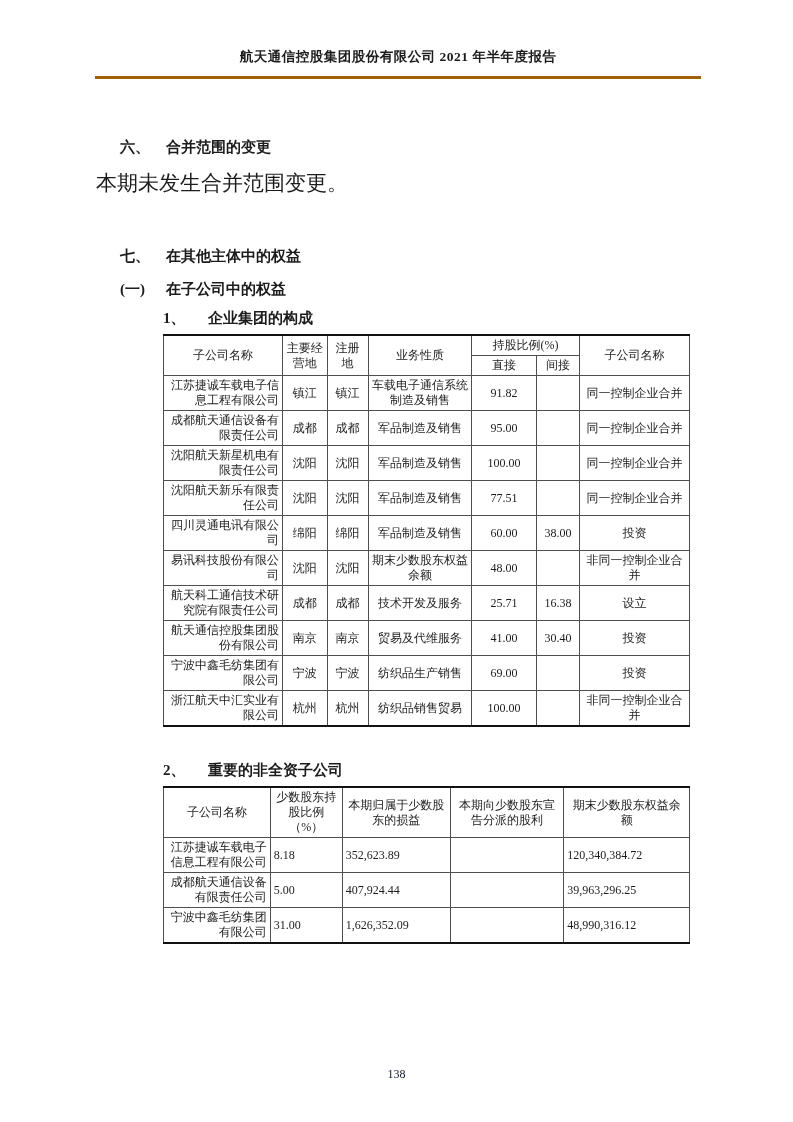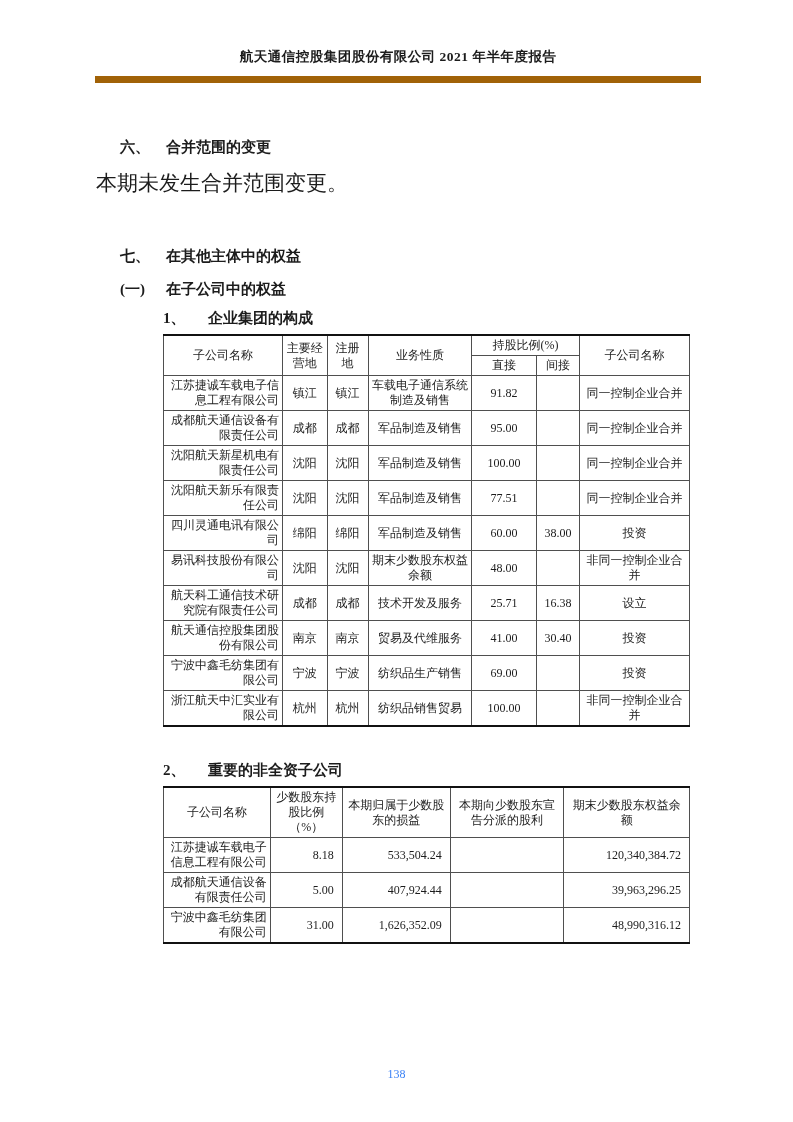--- a/index.html
+++ b/index.html
@@ -15,21 +15,21 @@
   .doc-header {
     position: absolute;
     left: 95px;
     top: 48px;
     width: 606px;
     text-align: center;
     font-size: 13.5px;
     font-weight: bold;
     letter-spacing: 0.5px;
     padding-bottom: 10px;
-    border-bottom: 7px solid #a16207;
+    border-bottom: 3px solid #a16207;
   }
   .content {
     position: absolute;
     left: 96px;
     top: 124px;
     width: 606px;
   }
   .h-sec {
     display: flex;
     font-size: 15px;
@@ -67,30 +67,30 @@
     border: 1px solid #4f4f4f;
     padding: 2px 3px;
     text-align: center;
     vertical-align: middle;
     line-height: 15px;
     font-weight: normal;
     word-break: break-all;
   }
   th { font-weight: normal; }
   td.tl { text-align: right; }
-  td.tr { text-align: right; padding-right: 8px; }
+  td.tr { text-align: left; padding-right: 8px; }
   .tbl2-wrap { margin-top: 34px; }
   .page-number {
     position: absolute;
     left: 0;
     bottom: 40px;
     width: 100%;
     text-align: center;
     font-size: 12px;
-    color: #3b82f6;
+    color: #0f172a;
   }
 </style>
 </head>
 <body>
 
 <div class="page">
 
   <div class="doc-header">航天通信控股集团股份有限公司 2021 年半年度报告</div>
 
   <div class="content">
@@ -253,21 +253,21 @@
           <th>少数股东持股比例（%）</th>
           <th>本期归属于少数股东的损益</th>
           <th>本期向少数股东宣告分派的股利</th>
           <th>期末少数股东权益余额</th>
         </tr>
       </thead>
       <tbody>
         <tr>
           <td class="tl">江苏捷诚车载电子信息工程有限公司</td>
           <td class="tr">8.18</td>
-          <td class="tr">533,504.24</td>
+          <td class="tr">352,623.89</td>
           <td class="tr"></td>
           <td class="tr">120,340,384.72</td>
         </tr>
         <tr>
           <td class="tl">成都航天通信设备有限责任公司</td>
           <td class="tr">5.00</td>
           <td class="tr">407,924.44</td>
           <td class="tr"></td>
           <td class="tr">39,963,296.25</td>
         </tr>

